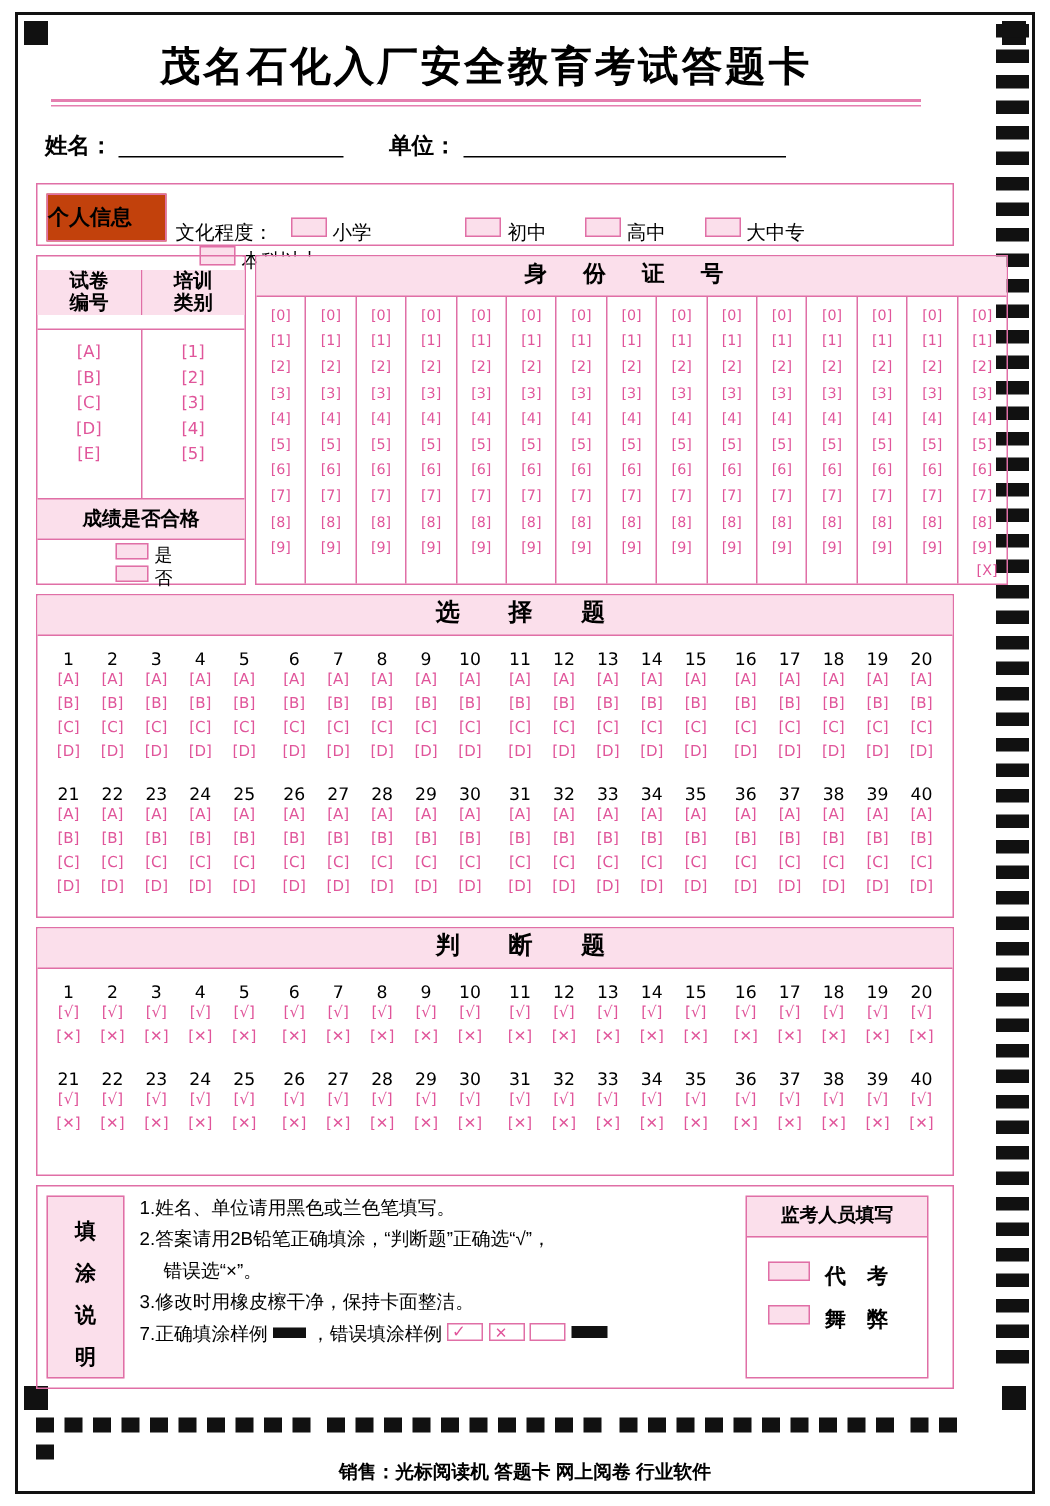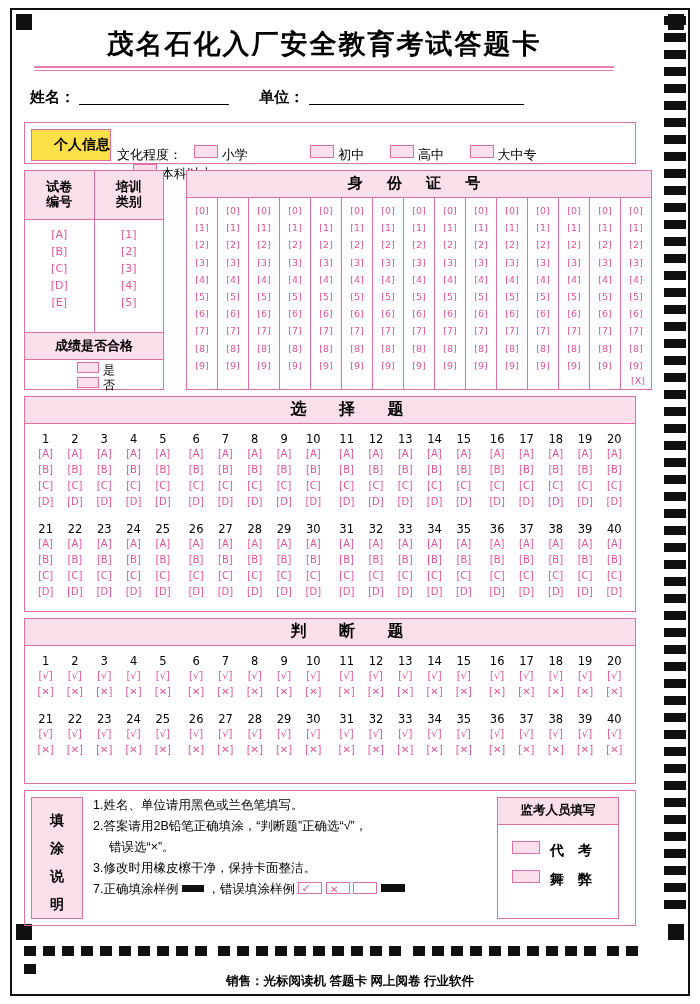--- a/index.html
+++ b/index.html
@@ -24,41 +24,41 @@
   .namerow .lbl{font-weight:bold;}
   .ul{display:inline-block;border-bottom:1.5px solid #000;height:16px;vertical-align:-3px;}
 
   
   .pbox{border:1.5px solid #e06fa6;box-sizing:border-box;}
 
   .blk{position:absolute;box-sizing:border-box;}
 
   
   #personal{left:24px;top:122px;width:612px;height:42px;}
-  #personal .tag{position:absolute;left:6px;top:6px;width:78px;height:30px;line-height:28px;text-align:right;font-size:14px;font-weight:bold;background:#fde047;border:1.5px solid #e06fa6;}
+  #personal .tag{position:absolute;left:6px;top:6px;width:78px;height:30px;line-height:28px;text-align:left;font-size:14px;font-weight:bold;background:#c2410c;border:1.5px solid #e06fa6;}
   #personal .row{position:absolute;left:92px;font-size:13px;}
   .opt{display:inline-block;margin-right:6px;white-space:nowrap;}
   .bub{display:inline-block;width:26px;height:11px;border:1.2px solid #e06fa6;background:#fbdfeb;vertical-align:1px;margin-right:4px;}
   .bub.sm{width:22px;}
 
   
   #leftcol{left:24px;top:170px;width:140px;height:220px;}
-  .lc-head{display:flex;height:48px;}
+  .lc-head{display:flex;height:48px;align-items:center;}
   .lc-head div{flex:1;display:flex;align-items:center;justify-content:center;font-size:13px;font-weight:bold;text-align:center;line-height:1.15;border-right:1.5px solid #e06fa6;background:#fbdfeb;}
   .lc-head div:last-child{border-right:none;}
   .lc-body{display:flex;height:112px;border-top:1.5px solid #e06fa6;}
   .lc-body div{flex:1;border-right:1.5px solid #e06fa6;padding-top:6px;text-align:center;}
   .lc-body div:last-child{border-right:none;}
   .lc-body span{display:block;font-size:11px;color:#e0559a;line-height:17px;font-family:"DejaVu Sans",sans-serif;}
   .lc-pass{height:26px;border-top:1.5px solid #e06fa6;display:flex;align-items:center;justify-content:center;font-size:13px;font-weight:bold;background:#fbdfeb;}
   .lc-yn{height:32px;border-top:1.5px solid #e06fa6;font-size:12px;padding-left:52px;padding-top:2px;}
   .lc-yn div{line-height:14px;}
 
   
-  #idblk{left:186px;top:170px;width:466px;height:220px;}
+  #idblk{left:170px;top:170px;width:502px;height:220px;}
   .id-title{height:26px;line-height:24px;text-align:center;font-size:15px;font-weight:bold;letter-spacing:10px;background:#fbdfeb;border-bottom:1.5px solid #e06fa6;}
   .id-cols{display:flex;height:191px;}
   .id-col{flex:1;border-right:1.2px solid #e06fa6;padding-top:4px;text-align:center;}
   .id-col:last-child{border-right:none;}
   .id-col span{display:block;font-size:9.5px;color:#e0559a;line-height:17.2px;font-family:"DejaVu Sans",sans-serif;}
   .id-x{position:absolute;right:6px;bottom:3px;font-size:9.5px;color:#e0559a;font-family:"DejaVu Sans",sans-serif;}
 
   
   #choice{left:24px;top:396px;width:612px;height:216px;}
   .sec-title{height:26px;line-height:24px;text-align:center;font-size:16px;font-weight:bold;letter-spacing:14px;background:#fbdfeb;border-bottom:1.5px solid #e06fa6;padding-left:48px;}

